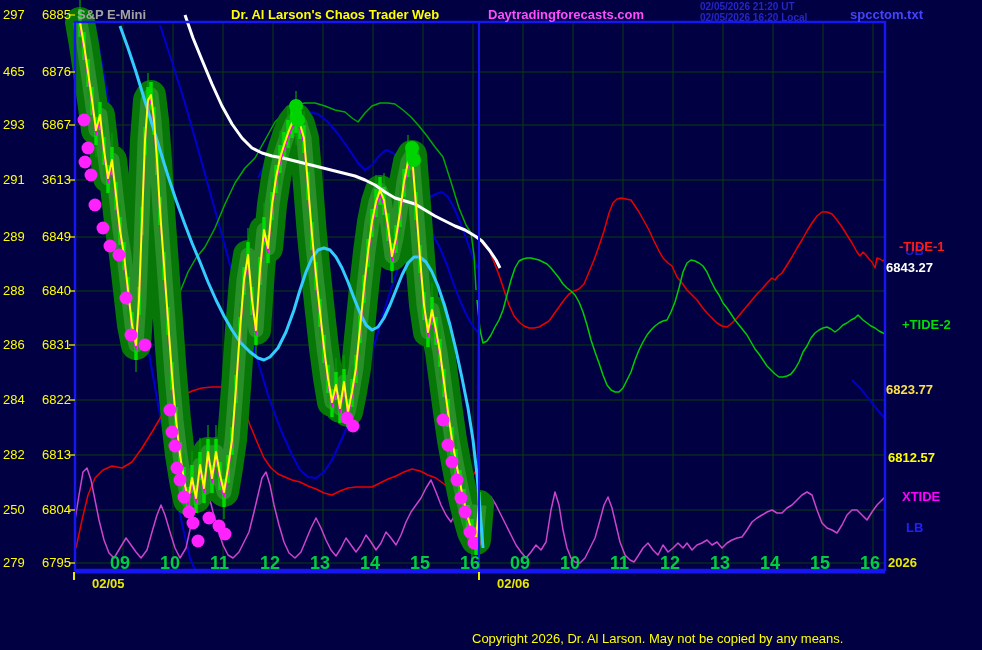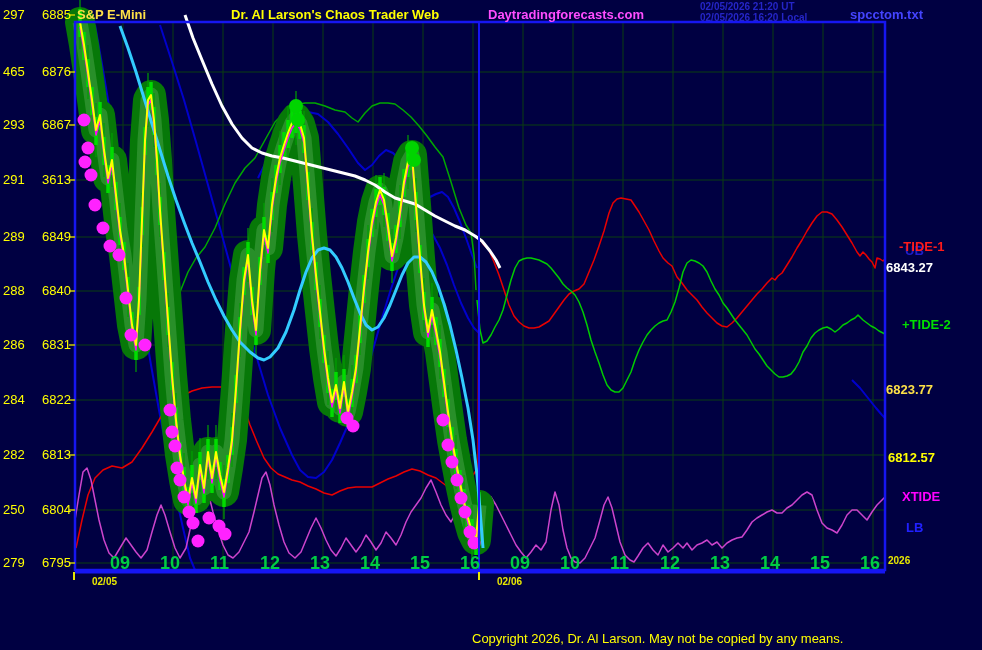--- a/index.html
+++ b/index.html
@@ -1,28 +1,28 @@
 <!DOCTYPE html>
 <html><head>
 <meta charset="utf-8">
 <style>
   html,body{margin:0;padding:0;background:#000042;}
   #screen{position:relative;width:982px;height:650px;background:#000042;overflow:hidden;
           font-family:"Liberation Sans",sans-serif;}
   .abs{position:absolute;white-space:nowrap;}
   .hdr{font-size:13px;font-weight:bold;}
-  .red{color:#fde047;}
+  .red{color:#a3a3a3;}
   .yellow{color:#ffff00;}
   .magenta{color:#ff4dff;}
   .blue-sm{color:#2525c8;font-size:10px;font-weight:bold;}
   .file{color:#4444ff;font-size:13px;font-weight:bold;}
   .axis-row{width:68px;left:3px;display:flex;justify-content:space-between;
             color:#ffff00;font-size:13px;font-weight:normal;}
   .hour{color:#00cc44;font-size:18px;font-weight:bold;text-align:left;width:26px;}
-  .date{color:#e8e800;font-size:10px;font-weight:bold;}
+  .date{color:#e8e800;font-size:13px;font-weight:bold;}
   .rlabel{font-size:13px;font-weight:bold;}
   .copyright{color:#ffff00;font-size:13px;}
   svg{position:absolute;left:0;top:0;}
 </style>
 </head>
 <body>
 <div id="screen">
 
 <svg id="chart-svg" width="982" height="650" viewBox="0 0 982 650">
       <line x1="75" y1="72" x2="885" y2="72" stroke="#0b3e10" stroke-width="1"></line>

